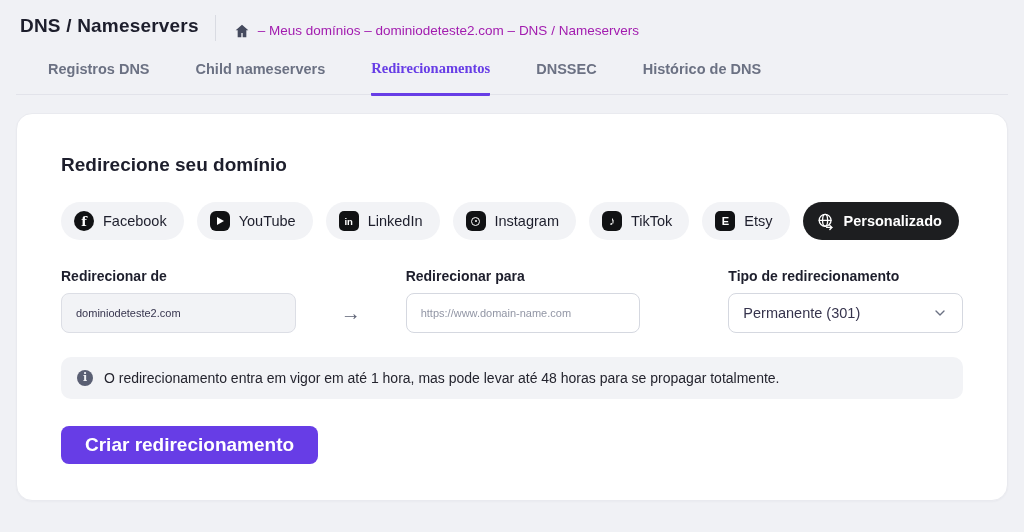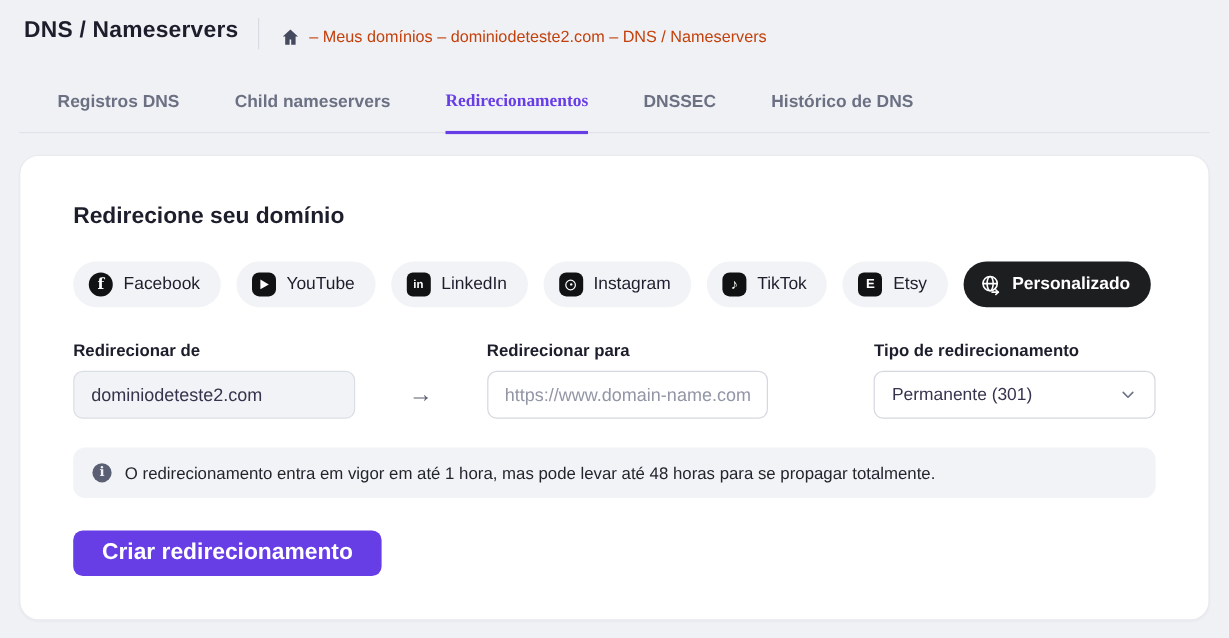--- a/index.html
+++ b/index.html
@@ -28,28 +28,28 @@
     width: 1px;
     height: 26px;
     background: #d9dbe2;
     margin: 0 18px 0 16px;
   }
   .breadcrumb {
     display: flex;
     align-items: center;
     gap: 8px;
     font-size: 13.5px;
-    color: #c2410c;
+    color: #a21caf;
     white-space: nowrap;
   }
   .home-icon svg { display: block; }
 
   
   .tabbar-wrap {
-    margin: 16px 16px;
+    margin: 0 16px;
     border-bottom: 1px solid #e2e3ea;
   }
   .tabbar {
     display: flex;
     align-items: flex-end;
     gap: 46px;
     padding: 14px 0 0 32px;
   }
   .tab {
     font-size: 14.5px;
@@ -147,21 +147,21 @@
     color: #1d1e2c;
     margin-bottom: 9px;
   }
   .text-input {
     width: 100%;
     height: 40px;
     border: 1px solid #d5d8e0;
     border-radius: 8px;
     padding: 0 14px;
     font-family: "Liberation Sans", sans-serif;
-    font-size: 15px;
+    font-size: 11px;
     color: #36344d;
     background: #ffffff;
     outline: none;
   }
   .text-input.filled {
     background: #f2f3f6;
     border-color: #dcdee5;
   }
   .text-input::placeholder { color: #9296a5; }
   .arrow-cell {

